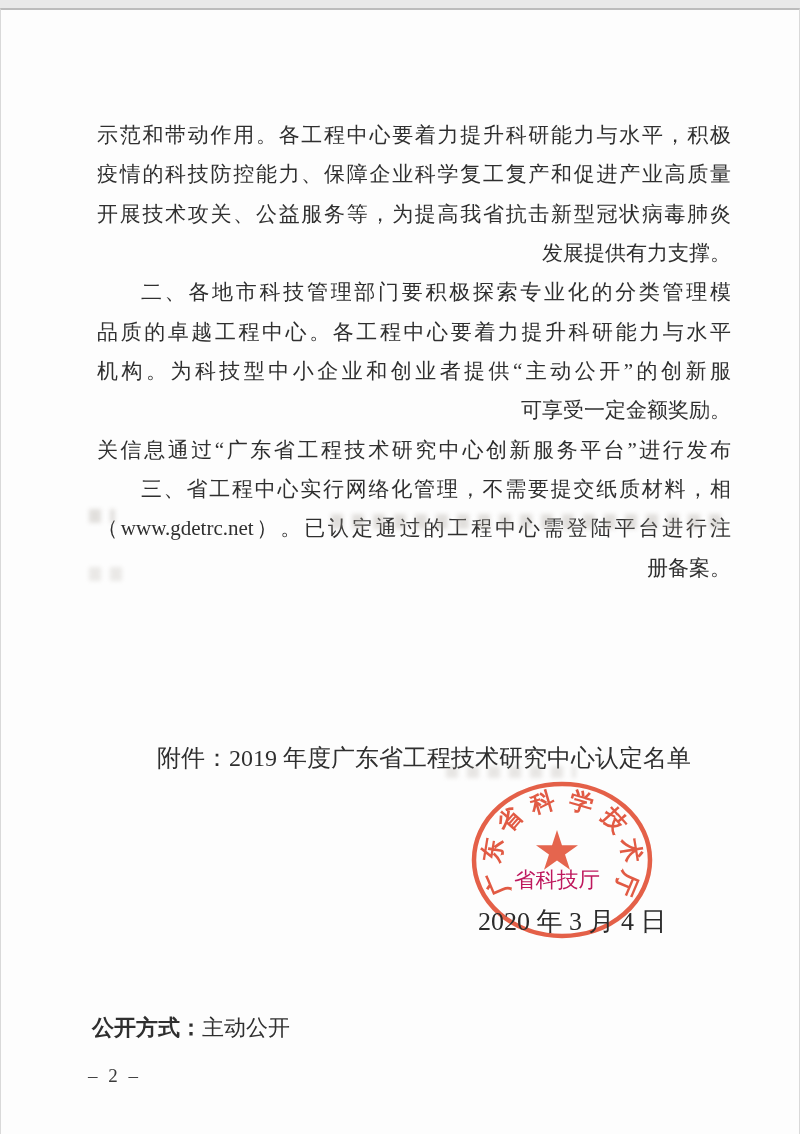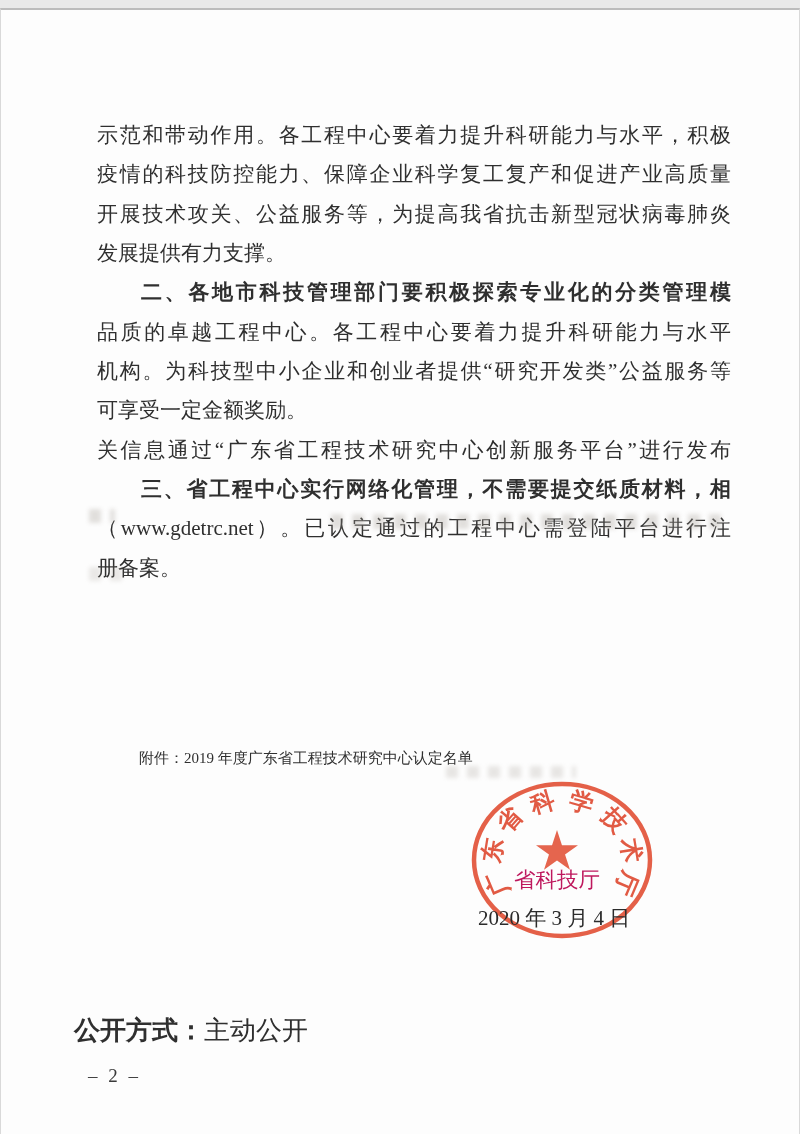--- a/index.html
+++ b/index.html
@@ -3,48 +3,48 @@
 <meta charset="utf-8">
 <style>
   html,body { margin:0; padding:0; background:#e9e9e9; }
   .page {
     position:relative; width:800px; height:1134px; margin:8px auto;
     background:#fdfdfd; box-sizing:border-box; overflow:hidden;
     border:1px solid #d9d9d9; border-top:2px solid #bcbcbc;
     font-family:"Liberation Serif", serif; color:#2f2f2f;
   }
   .body-text { position:absolute; left:96px; top:106px; width:634px; font-size:21px; }
-  .line { height:39.35px; line-height:39.35px; overflow:hidden; }
+  .line { height:39.35px; line-height:39.35px; overflow:hidden;text-align:right; }
   .full { text-align:justify; text-align-last:justify; }
-  .indent { text-indent:44px;font-weight:bold; }
-  .attachment { position:absolute; left:138px; top:733px; font-size:15px; line-height:30px; }
+  .indent { text-indent:44px; }
+  .attachment { position:absolute; left:156px; top:733px; font-size:24px; line-height:30px; }
   .signature { position:absolute; left:513px; top:855px; font-size:21.5px; color:#be185d; z-index:5; }
-  .date { position:absolute; left:477px; top:894px; font-size:21px; color:#2b2b2b; z-index:5; }
+  .date { position:absolute; left:477px; top:894px; font-size:26px; color:#2b2b2b; z-index:5; }
   .seal { position:absolute; left:466px; top:766px; z-index:3; }
   .seal text { font-family:"Liberation Serif", serif; font-size:24px; font-weight:bold;
                text-anchor:middle; dominant-baseline:central; }
-  .disclosure { position:absolute; left:73px; top:1003px; font-size:26px; }
+  .disclosure { position:absolute; left:91px; top:1003px; font-size:22px; }
   .disclosure .lbl { font-weight:bold; }
   .pagenum { position:absolute; left:87px; top:1055px; font-size:19px; letter-spacing:3px; color:#3a3a3a; }
   .smudge { position:absolute; filter:blur(2px); opacity:.32; z-index:1;
     background:repeating-linear-gradient(90deg,#a8a29a 0 12px,transparent 12px 21px); }
 </style>
 </head>
 <body>
 
 <div class="page">
 
   <div class="body-text">
     <div class="line full">示范和带动作用。各工程中心要着力提升科研能力与水平，积极</div>
     <div class="line full">疫情的科技防控能力、保障企业科学复工复产和促进产业高质量</div>
     <div class="line full">开展技术攻关、公益服务等，为提高我省抗击新型冠状病毒肺炎</div>
     <div class="line">发展提供有力支撑。</div>
     <div class="line full indent">二、各地市科技管理部门要积极探索专业化的分类管理模</div>
     <div class="line full">品质的卓越工程中心。各工程中心要着力提升科研能力与水平</div>
-    <div class="line full">机构。为科技型中小企业和创业者提供“研究开发类”公益服务等</div>
+    <div class="line full">机构。为科技型中小企业和创业者提供“主动公开”的创新服</div>
     <div class="line">可享受一定金额奖励。</div>
     <div class="line full">关信息通过“广东省工程技术研究中心创新服务平台”进行发布</div>
     <div class="line full indent">三、省工程中心实行网络化管理，不需要提交纸质材料，相</div>
     <div class="line full">（www.gdetrc.net）。已认定通过的工程中心需登陆平台进行注</div>
     <div class="line">册备案。</div>
   </div>
 
   <div class="attachment">附件：2019 年度广东省工程技术研究中心认定名单</div>
 
   <div class="smudge" style="left:330px; top:504px; width:392px; height:15px;"></div>

